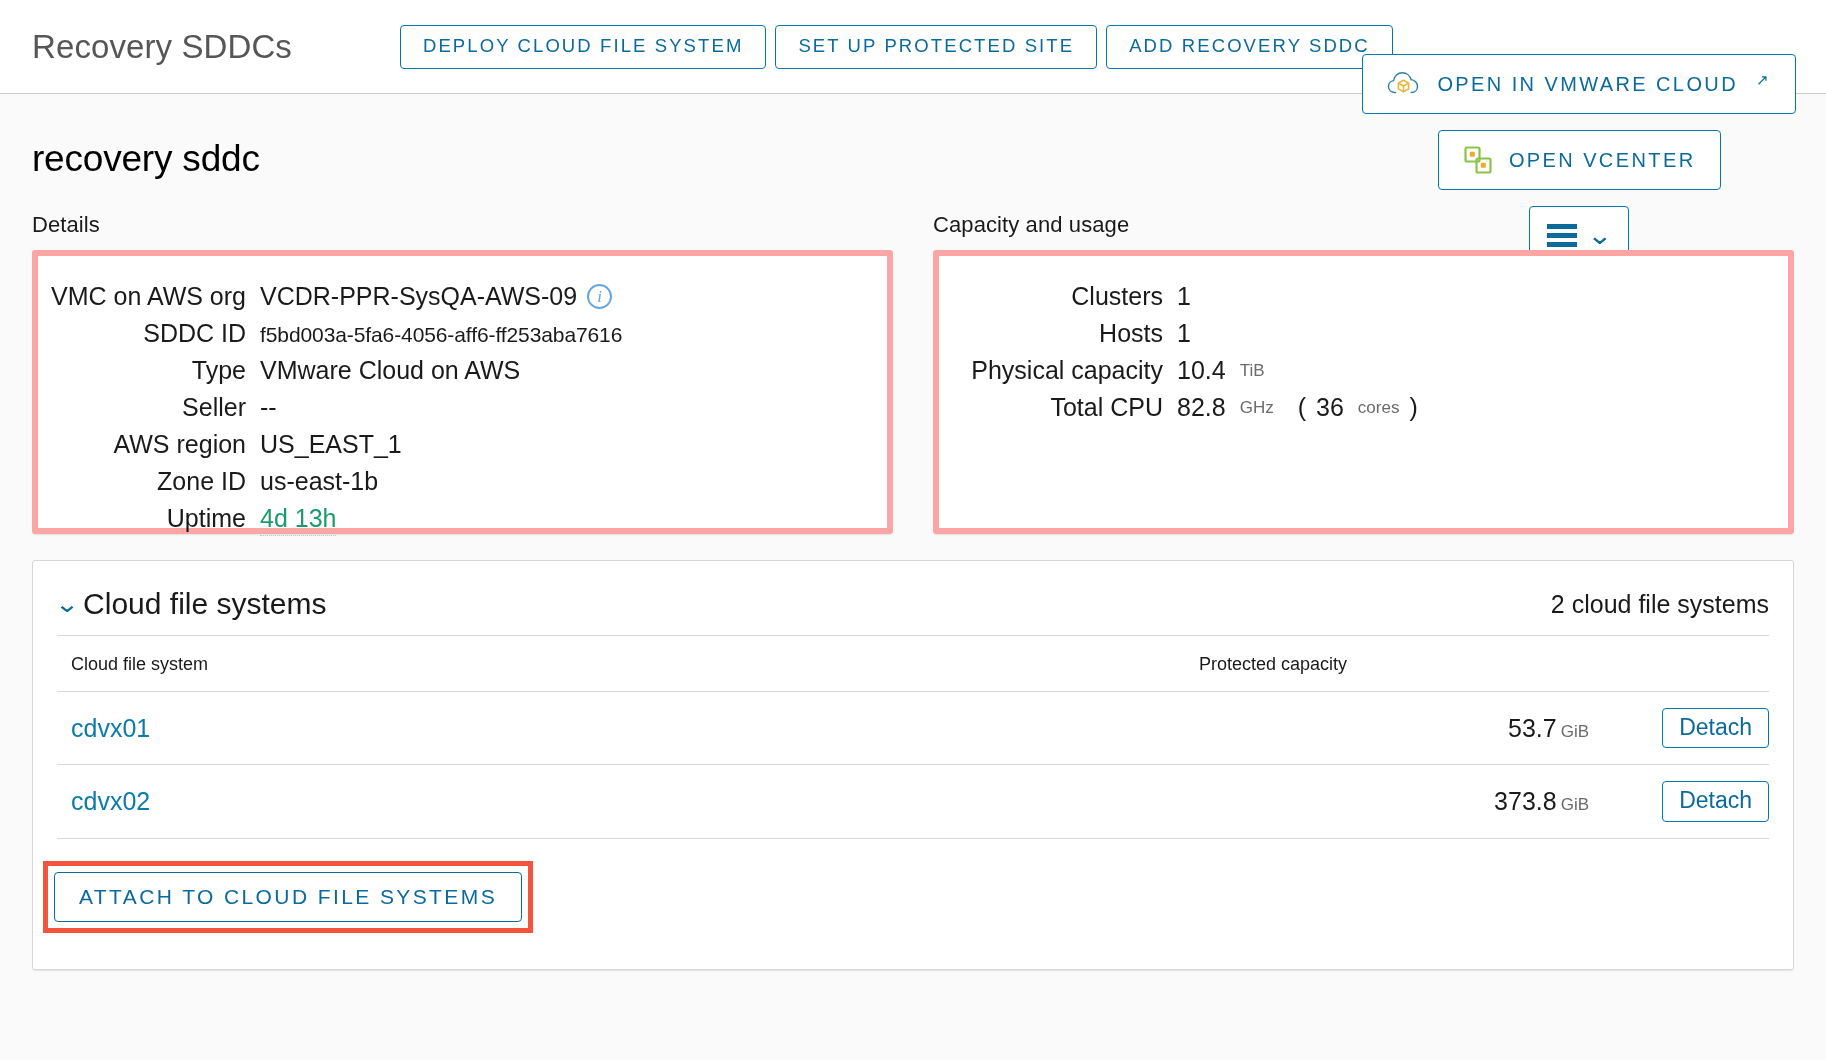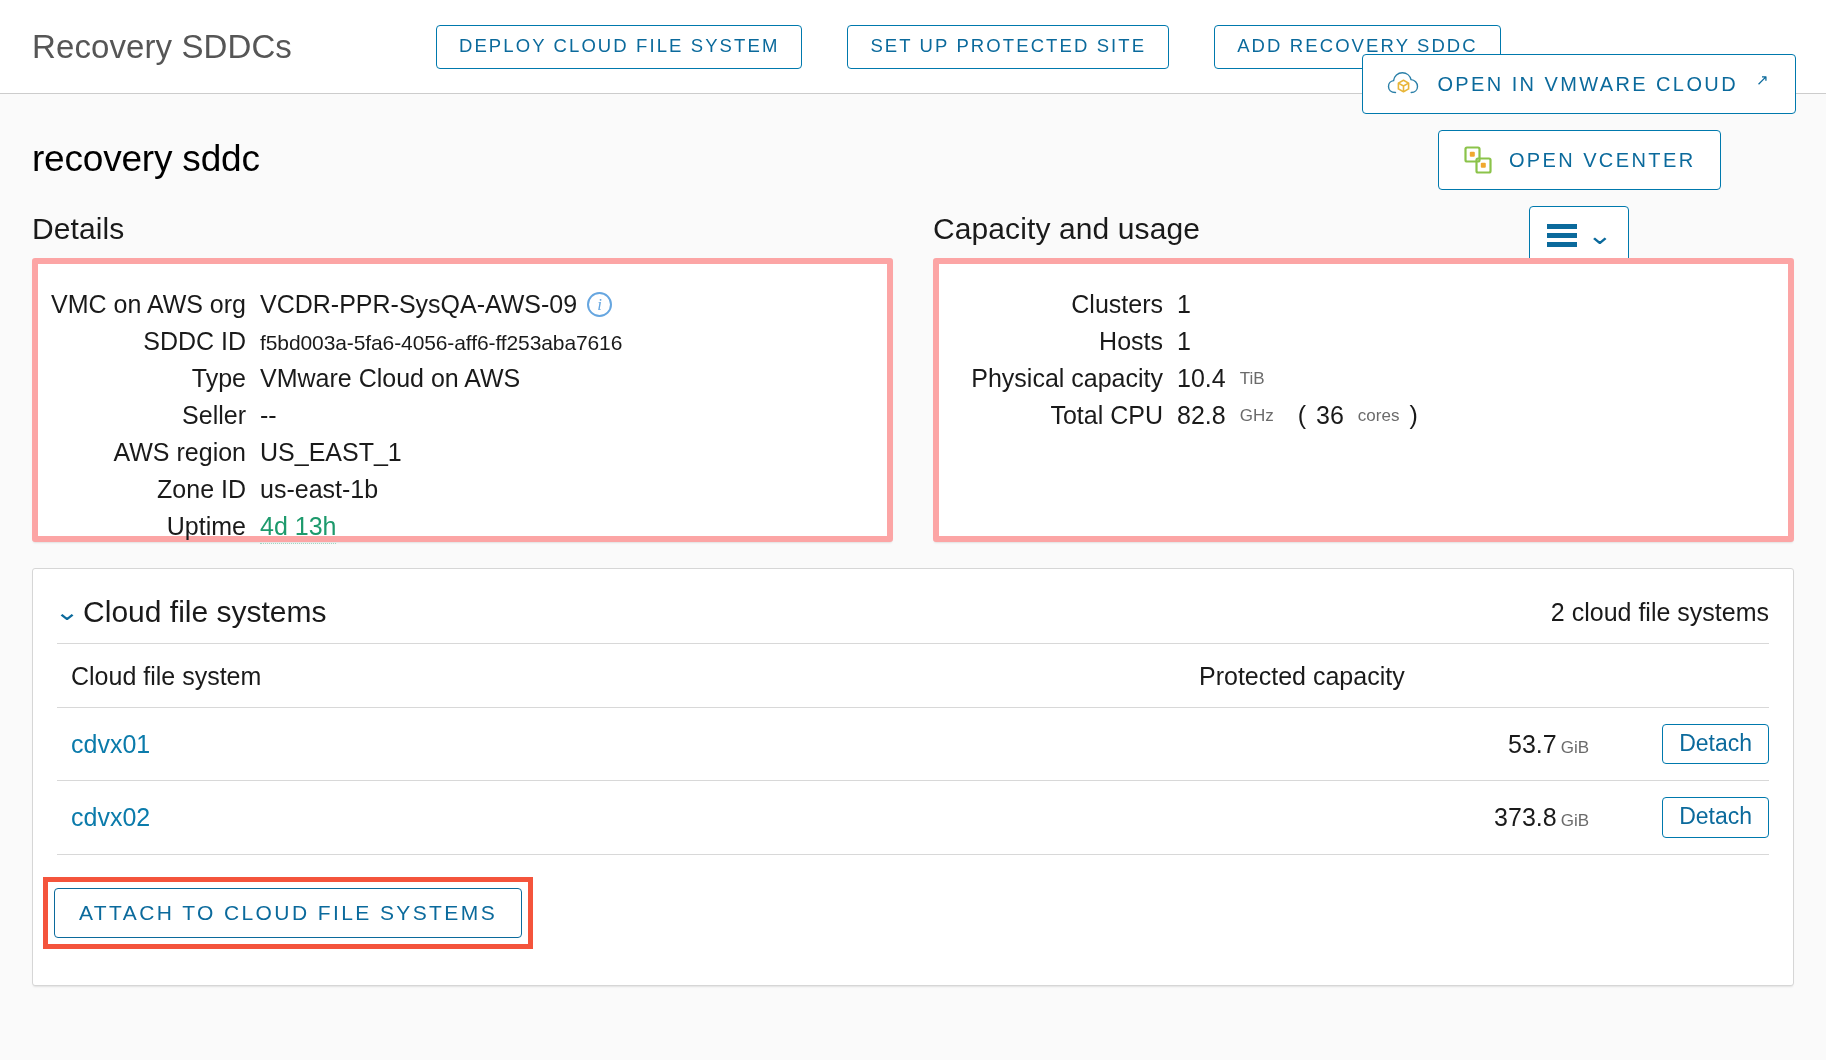--- a/index.html
+++ b/index.html
@@ -34,21 +34,21 @@
     color: #0b6a9c;
     font-family: "Liberation Sans", sans-serif;
     font-size: 18.5px;
     letter-spacing: 2.1px;
     font-weight: 400;
     padding: 11px 22px 12px;
     cursor: pointer;
     white-space: nowrap;
     line-height: 1;
   }
-  .topbar .btn-outline { margin-top: 1px; margin-left: 36px; }
+  .topbar .btn-outline { margin-top: 1px; }
   .topbar-actions { display: flex; gap: 9px; margin-left: 82px; }
 
   
   .page { padding: 0 0 0 0; background: #fafafa; height: 974px; }
 
   .subheader {
     display: flex;
     align-items: center;
     padding: 28px 30px 0 32px;
     height: 102px;
@@ -94,21 +94,21 @@
   .ext-arrow { font-size: 15px; margin-left: 2px; position: relative; top: -5px; }
 
   
   .cols {
     display: flex;
     padding: 16px 32px 0 32px;
     gap: 40px;
   }
   .col { flex: 1; min-width: 0; }
   .section-title {
-    font-size: 30px;
+    font-size: 22px;
     color: #1a1a1a;
     font-weight: 400;
     margin-bottom: 12px;
     letter-spacing: .1px;
   }
   .card {
     background: #ffffff;
     border: 6px solid #fca5a5;
     border-radius: 3px;
     box-shadow: 0 2px 2px -1px rgba(0,0,0,.10);
@@ -179,21 +179,21 @@
     display: inline-block;
     margin-right: 4px;
   }
   .cfs-title { font-size: 30px; color: #1a1a1a; font-weight: 400; }
   .cfs-count { margin-left: auto; font-size: 25px; color: #1a1a1a; }
   .rule { height: 1px; background: #d8d8d8; }
 
   table.cfs { width: 100%; border-collapse: collapse; }
   table.cfs th {
     text-align: left;
-    font-size: 25px;
+    font-size: 18px;
     font-weight: 400;
     color: #1a1a1a;
     padding: 18px 0 16px 14px;
     border-bottom: 1px solid #d8d8d8;
   }
   table.cfs th.cap-col { padding-left: 40px; }
   table.cfs th.act-col { width: 180px; }
   table.cfs td {
     padding: 16px 0 16px 14px;
     border-bottom: 1px solid #d8d8d8;

